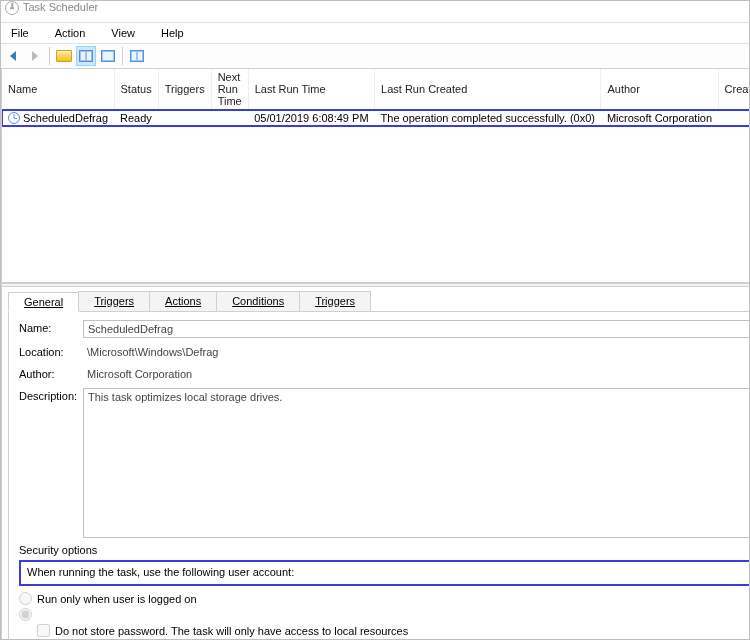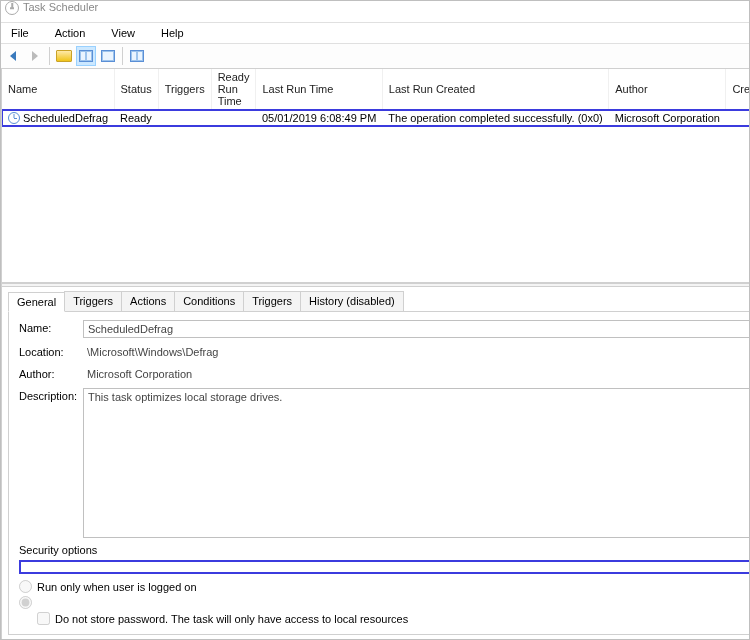--- a/index.html
+++ b/index.html
@@ -38,21 +38,21 @@
 .task-table th { text-align:left; font-weight:normal; padding:2px 6px; background:#fff; border-bottom:1px solid #e8e8e8; border-right:1px solid #f0f0f0; color:#222; position:sticky; top:0; }
 .task-table td { padding:2px 6px; white-space:nowrap; }
 .row-sel td { background:#fff; }
 .row-sel { outline:2px solid #3b3bde; outline-offset:-1px; }
 .clock-ic { display:inline-block; width:12px; height:12px; border:1.5px solid #5a8fd6; border-radius:50%; position:relative; vertical-align:-2px; margin-right:3px; }
 .clock-ic:before,.clock-ic:after { content:""; position:absolute; background:#5a8fd6; left:50%; top:50%; transform-origin:0 0; }
 .clock-ic:before { width:1px; height:4px; transform:translate(-50%,-100%); }
 .clock-ic:after { width:3px; height:1px; }
 .bot-pane { flex:1; overflow:auto; padding:4px 6px 0; }
 .tabs { display:flex; border-bottom:1px solid #d0d0d0; }
-.tab { padding:3px 8px; border:1px solid #d0d0d0; border-bottom:none; margin-right:-1px; background:#f4f4f4; cursor:default; }
+.tab { padding:3px 15px; border:1px solid #d0d0d0; border-bottom:none; margin-right:-1px; background:#f4f4f4; cursor:default;text-decoration:underline; }
 .tab.active { background:#fff; border-bottom:1px solid #fff; position:relative; top:1px; }
 .tabbody { border:1px solid #d0d0d0; border-top:none; padding:8px 10px 6px; }
 .frow { display:flex; align-items:flex-start; margin-bottom:6px; gap:4px; }
 .frow .lbl { width:60px; padding-top:2px; }
 .txt { flex:1; border:1px solid #c0c0c0; padding:2px 4px; background:#fff; color:#444; }
 .txt.ro { background:#fff; }
 .desc { height:150px; resize:none; }
 .sec-title { margin:6px 0 4px; }
 .sec-box { border:2px solid #3b3bde; padding:4px 6px 6px; margin-bottom:6px; }
 .radio-row, .chk-row { display:flex; align-items:center; gap:5px; margin:3px 0; }
@@ -156,21 +156,21 @@
       <div class="tree-item"></div>
     </div>
   <div class="right">
     <div class="top-pane">
       <table class="task-table">
         <thead>
             <tr id="thr">
               <th>Name</th>
               <th>Status</th>
               <th>Triggers</th>
-              <th>Ready Run Time</th>
+              <th>Next Run Time</th>
               <th>Last Run Time</th>
               <th>Last Run Created</th>
               <th>Author</th>
               <th>Created</th>
             </tr>
           </thead>
         <tbody>
           <tr class="row-sel">
             <td><span class="clock-ic"></span><span>ScheduledDefrag</span></td>
             <td>Ready</td>
@@ -185,41 +185,41 @@
       </table>
     </div>
     <div class="vsplit"></div>
     <div class="bot-pane">
       <div class="tabs" id="tabs">
           <div class="tab active">General</div>
           <div class="tab">Triggers</div>
           <div class="tab">Actions</div>
           <div class="tab">Conditions</div>
           <div class="tab">Triggers</div>
-          <div class="tab">History (disabled)</div>
         </div>
       <div class="tabbody">
         <div class="frow">
             <span class="lbl">Name:</span>
             <input class="txt ro" readonly="" value="ScheduledDefrag" style="">
           </div>
         <div class="frow">
             <span class="lbl">Location:</span>
             <span class="txt" style="border:none">\Microsoft\Windows\Defrag</span>
           </div>
         <div class="frow">
             <span class="lbl">Author:</span>
             <span class="txt" style="border:none">Microsoft Corporation</span>
           </div>
         <div class="frow">
             <span class="lbl">Description:</span>
             <textarea class="txt desc" readonly="" style="">This task optimizes local storage drives.</textarea>
           </div>
         <div class="sec-title">Security options</div>
         <div class="sec-box">
+          <div>When running the task, use the following user account:</div>
         </div>
         <div class="radio-row">
             <input type="radio" disabled="" style="">
             <span>Run only when user is logged on</span>
           </div>
         <div class="radio-row">
             <input type="radio" checked="" disabled="" style="">
           </div>
         <div class="chk-row ind">
             <input type="checkbox" disabled="" style="">

